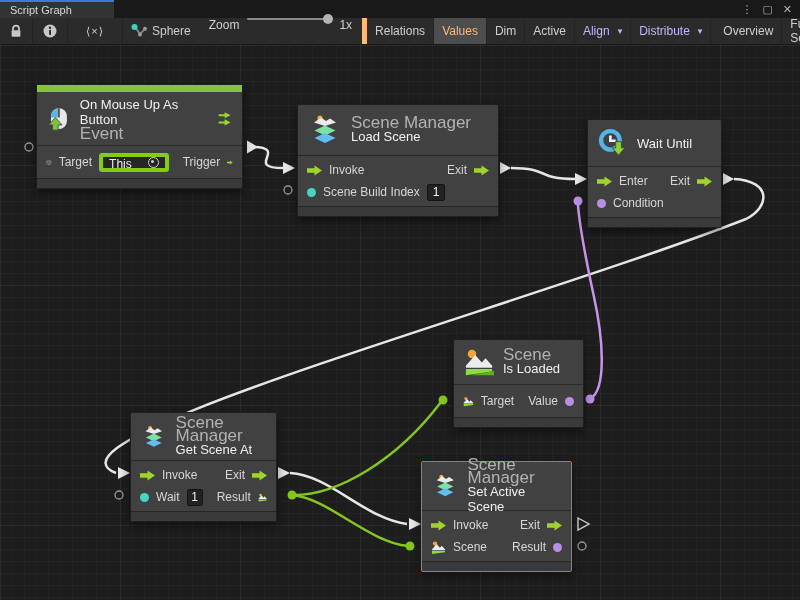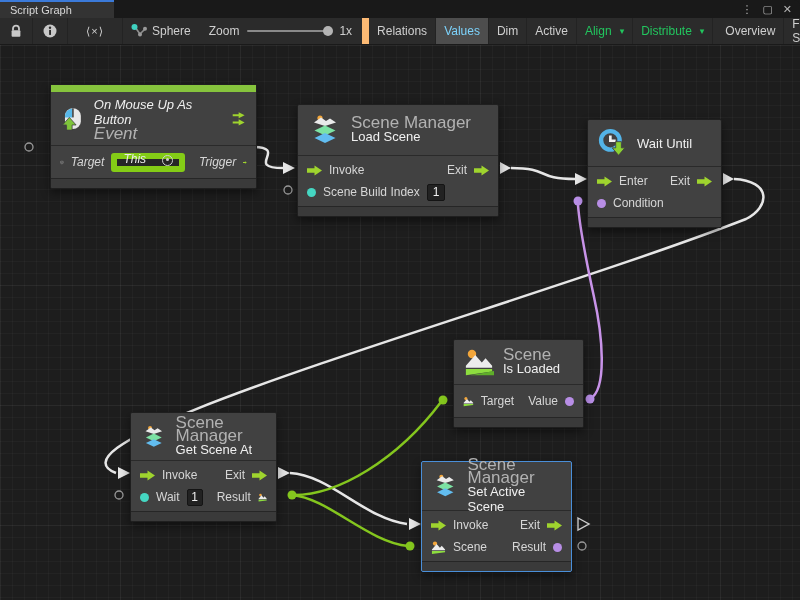--- a/index.html
+++ b/index.html
@@ -13,24 +13,24 @@
          padding:0 10px; color:#d8d8d8; font-size:11px; }
   .tb-spacer { flex:1; }
   .win-ctrls { display:flex; align-items:center; gap:10px; padding-right:8px; color:#b5b5b5; font-size:11px; }
   .win-ctrls span { cursor:default; }
 
   
   .toolbar { height:27px; background:#2b2b2b; border-bottom:1px solid #1a1a1a; display:flex;
              align-items:stretch; flex:0 0 auto; font-size:12px; color:#cfcfcf; }
   .tbtn { display:flex; align-items:center; padding:0 8px; border-right:1px solid #232323; gap:5px; }
   .tbtn.icon-only { padding:0 10px; }
-  .tbtn.active { background:#4d4d4d; color:#7dd3fc; }
-  .tbtn.disabled { color:#22c55e;text-align:center; }
+  .tbtn.active { background:#4d4d4d; color:#fdba74; }
+  .tbtn.disabled { color:#c4b5fd;text-align:center; }
   .tbtn .caret { font-size:9px; margin-left:3px; }
-  .zoom-wrap { display:flex; align-items:center; gap:8px; padding:0 10px; border-right:7px solid #fdba74; }
+  .zoom-wrap { display:flex; align-items:flex-start; gap:8px; padding:0 10px; border-right:5px solid #fdba74; }
   .slider { position:relative; width:84px; height:2px; background:#8a8a8a; border-radius:1px; }
   .slider .handle { position:absolute; right:-2px; top:-4px; width:10px; height:10px; border-radius:50%; background:#b4b4b4; }
   .rgroup { display:flex; align-items:stretch; }
   .gap6 { width:6px; }
 
   
   .canvas { position:relative; flex:1; background-color:#1d1d1d;
     background-image:
       linear-gradient(rgba(255,255,255,0.030) 1px, transparent 1px),
       linear-gradient(90deg, rgba(255,255,255,0.030) 1px, transparent 1px),
@@ -50,22 +50,22 @@
   .nsep { height:1px; background:#2a2a2a; }
   .nbody { padding:3px 0; }
   .prow { display:flex; align-items:center; padding:0 9px; gap:7px; font-size:12px; color:#d6d6d6; }
   .spacer { flex:1; }
   .nfoot { height:10px; background:#3a3a3a; border-top:1px solid #262626; border-radius:0 0 2px 2px; }
   .dot { width:9px; height:9px; border-radius:50%; flex:0 0 auto; }
   .dot.teal { background:#45d6c2; }
   .dot.purple { background:#b88ee6; }
   .chip { background:#222222; border:1px solid #141414; border-radius:2px; padding:0 5px; min-width:16px;
           height:17px; display:flex; align-items:center; justify-content:center; color:#f0f0f0; font-size:12px; }
-  .pill { background:#262626; border:6px solid #84cc16; border-radius:3px; height:19px; padding:0 6px;
-          display:flex; align-items:flex-end; gap:16px; color:#ececec; font-size:12px; }
+  .pill { background:#262626; border:4px solid #84cc16; border-radius:3px; height:19px; padding:0 6px;
+          display:flex; align-items:flex-start; gap:16px; color:#ececec; font-size:12px; }
   .picker { width:11px; height:11px; border:1.5px solid #d0d0d0; border-radius:50%; position:relative; }
   .picker::after { content:""; position:absolute; left:2.5px; top:2.5px; width:3px; height:3px;
                    border-radius:50%; background:#d0d0d0; }
 </style>
 </head>
 <body>
 
 <div class="window">
 
   <div class="titlebar">
@@ -175,21 +175,21 @@
       <polygon points="118,422 130,428 118,434" fill="#e6e6e6"></polygon>
       <circle cx="119" cy="450" r="4" fill="#1d1d1d" stroke="#9a9a9a" stroke-width="1.3"></circle>
       <polygon points="278,422 290,428 278,434" fill="#e6e6e6"></polygon>
       <circle cx="292" cy="450" r="4.5" fill="#84c61e"></circle>
       <polygon points="409,473 421,479 409,485" fill="#e6e6e6"></polygon>
       <circle cx="410" cy="501" r="4.5" fill="#84c61e"></circle>
       <polygon points="578,473 589,479 578,485" fill="none" stroke="#cfcfcf" stroke-width="1.4"></polygon>
       <circle cx="582" cy="501" r="4" fill="#1d1d1d" stroke="#9a9a9a" stroke-width="1.3"></circle>
     </svg>
 
-    <div class="node" style="left:50px; top:39px; width:207px;font-style:italic;">
+    <div class="node" style="left:36px; top:39px; width:207px;">
       <div class="evbar"></div>
       <div class="nhead">
         <svg width="28" height="28" viewBox="0 0 30 30">
           <path d="M5 11 a10 9.5 0 0 1 20 0 v7 a10 9.5 0 0 1 -20 0 z" fill="#e8e8e8"></path>
           <path d="M5 11 a10 9.5 0 0 1 9 -9.2 V13 H5 z" fill="#57b7e8"></path>
           <rect x="14" y="1.6" width="2" height="11.4" fill="#414141"></rect>
           <path d="M10.5 13 l8.5 9.5 h-5 v6.5 h-7 v-6.5 H2 z" fill="#7ec43a" stroke="#414141" stroke-width="1"></path>
         </svg>
         <div>
           <div class="ttl">On Mouse Up As Button</div>

